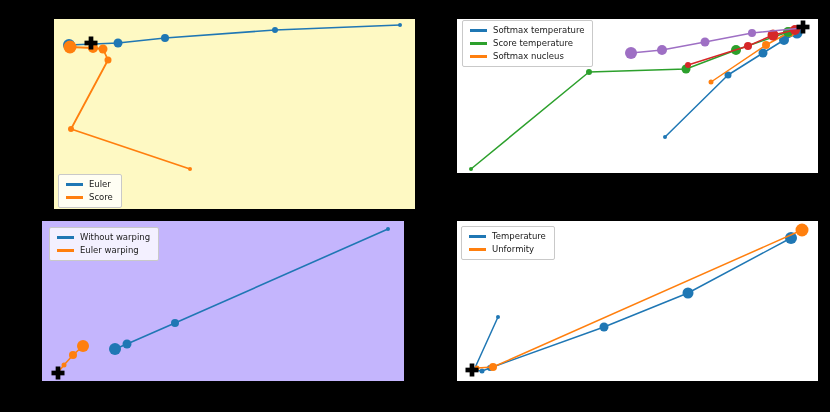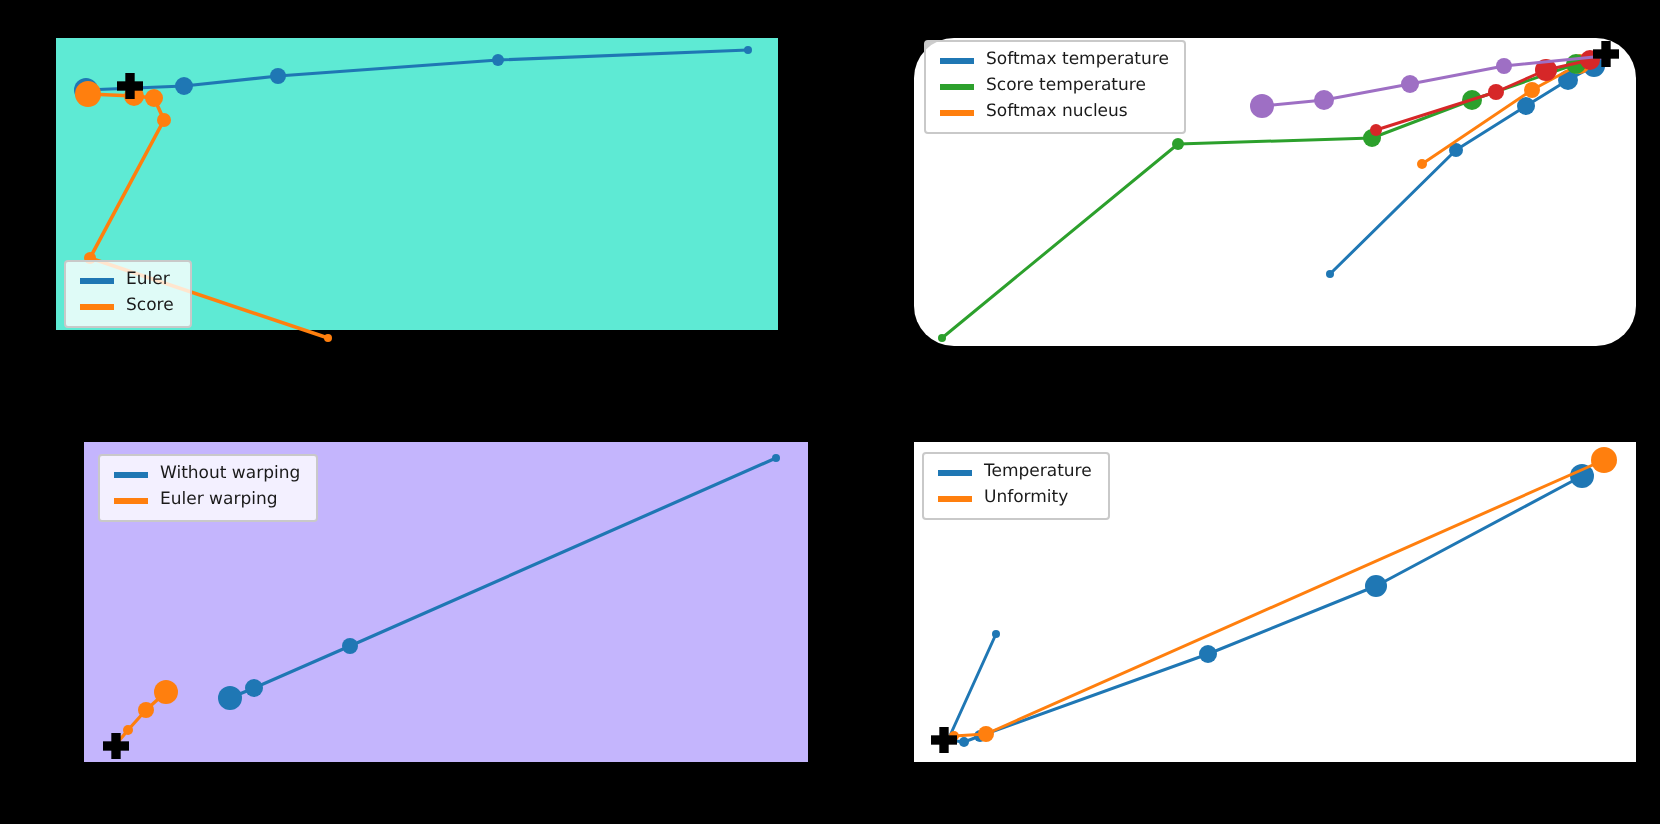--- a/index.html
+++ b/index.html
@@ -30,21 +30,21 @@
   .legend-swatch {
     display: inline-block;
     width: 17px; height: 2.5px;
     margin-right: 6px;
     flex: 0 0 auto;
   }
 </style>
 </head>
 <body style="background: rgb(0, 0, 0);">
 
-<div class="panel" style="left: 28px; top: 19px; width: 361px; height: 146px; background: #5eead4;">
+<div class="panel" style="left: 54px; top: 19px; width: 361px; height: 190px; background: #fef9c3;">
   <svg width="361" height="154" viewBox="0 0 361 154">
       <polyline points="346,6 221,11 111,19 64,24 15,26" fill="none" stroke="#1f77b4" stroke-width="1.6" stroke-linejoin="round"></polyline>
       <circle cx="346" cy="6" r="2" fill="#1f77b4"></circle>
       <circle cx="221" cy="11" r="3" fill="#1f77b4"></circle>
       <circle cx="111" cy="19" r="4" fill="#1f77b4"></circle>
       <circle cx="64" cy="24" r="4.5" fill="#1f77b4"></circle>
       <circle cx="15" cy="26" r="6" fill="#1f77b4"></circle>
       <polyline points="136,150 17,110 54,41 49,30 39,29 16,28" fill="none" stroke="#ff7f0e" stroke-width="1.8" stroke-linejoin="round"></polyline>
       <circle cx="136" cy="150" r="2" fill="#ff7f0e"></circle>
       <circle cx="17" cy="110" r="3" fill="#ff7f0e"></circle>
@@ -62,21 +62,21 @@
         <span class="legend-swatch" style="background: rgb(31, 119, 180);"></span>
         <span>Euler</span>
       </div>
       <div class="legend-row">
         <span class="legend-swatch" style="background: rgb(255, 127, 14);"></span>
         <span>Score</span>
       </div>
     </div>
 </div>
 
-<div class="panel" style="left: 457px; top: 19px; width: 361px; height: 154px; background: rgb(255, 255, 255); border-radius: 20px;">
+<div class="panel" style="left: 457px; top: 19px; width: 361px; height: 154px; background: rgb(255, 255, 255);">
   <svg width="361" height="154" viewBox="0 0 361 154">
       <polyline points="208,118 271,56 306,34 327,21 340,14 345,9" fill="none" stroke="#1f77b4" stroke-width="1.5" stroke-linejoin="round"></polyline>
       <circle cx="208" cy="118" r="2" fill="#1f77b4"></circle>
       <circle cx="271" cy="56" r="3.5" fill="#1f77b4"></circle>
       <circle cx="306" cy="34" r="4.5" fill="#1f77b4"></circle>
       <circle cx="327" cy="21" r="5" fill="#1f77b4"></circle>
       <circle cx="340" cy="14" r="5.5" fill="#1f77b4"></circle>
       <polyline points="254,63 309,26 333,13 345,9" fill="none" stroke="#ff7f0e" stroke-width="1.5" stroke-linejoin="round"></polyline>
       <circle cx="254" cy="63" r="2.5" fill="#ff7f0e"></circle>
       <circle cx="309" cy="26" r="4" fill="#ff7f0e"></circle>

